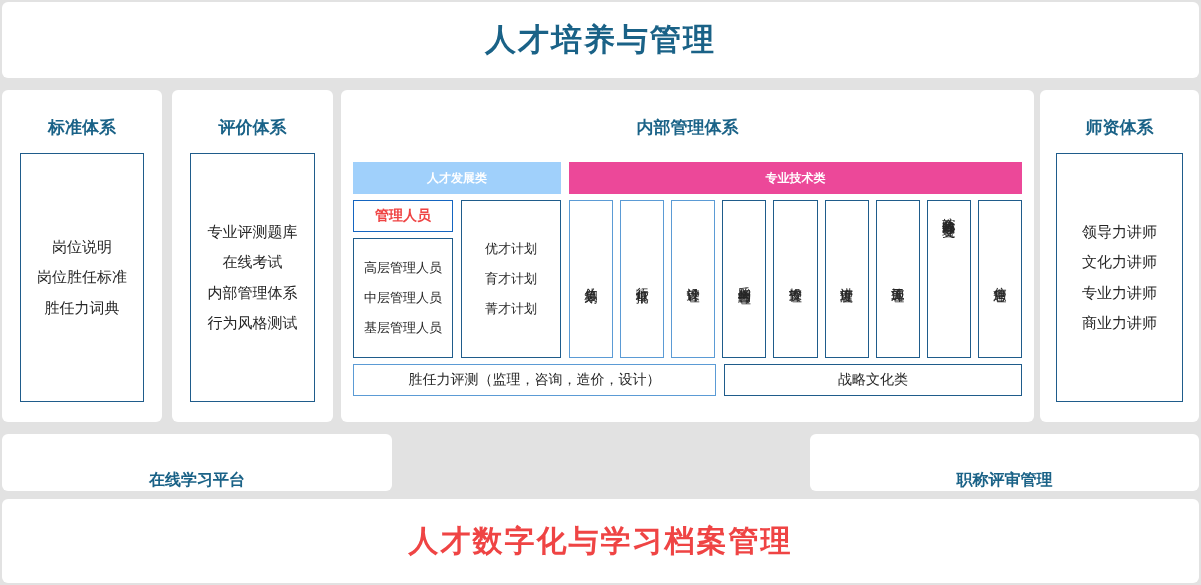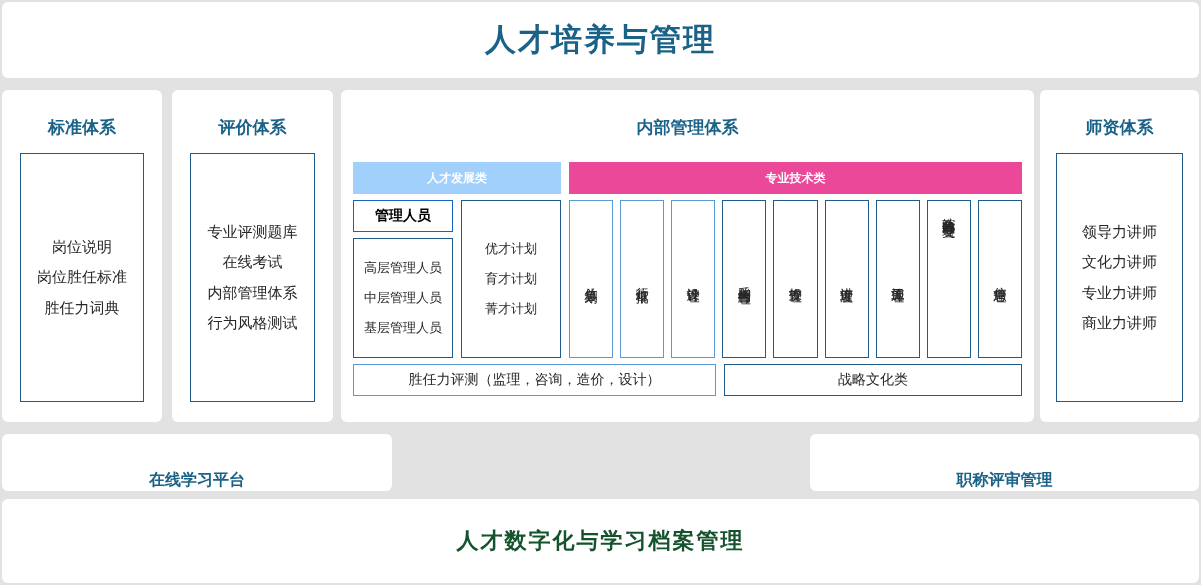--- a/index.html
+++ b/index.html
@@ -35,23 +35,23 @@
     color: #1a6287;
     letter-spacing: 2px;
   }
 
   
   .footer-band {
     left: 2px; top: 499px; width: 1197px; height: 84px;
     display: flex; align-items: center; justify-content: center;
   }
   .footer-text {
-    font-size: 22px;
-    font-weight: bold;
-    color: #14532d;
+    font-size: 30px;
+    font-weight: bold;
+    color: #ef4444;
     letter-spacing: 2px;
   }
 
   
   .col-card { top: 90px; height: 332px; }
   .col-card.std  { left: 2px;   width: 160px; }
   .col-card.eval { left: 172px; width: 161px; }
   .col-card.fac  { left: 1040px; width: 159px; }
 
   .col-head {
@@ -117,21 +117,21 @@
     gap: 8px;
   }
 
   
   .dev-group { width: 208px; display: flex; gap: 8px; }
   .dev-col { flex: 1; display: flex; flex-direction: column; gap: 6px; }
   .dev-title {
     border: 1px solid #1565c0;
     height: 32px;
     display: flex; align-items: center; justify-content: center;
-    font-size: 14px; font-weight: bold; color: #000000;
+    font-size: 14px; font-weight: bold; color: #ef4444;
   }
   .dev-body {
     border: 1px solid #1f5c8b;
     flex: 1;
     display: flex; flex-direction: column;
     align-items: center; justify-content: center;
     gap: 12px;
     padding: 4px 0;
   }
   .dev-item { font-size: 13px; color: #262626; white-space: nowrap; }

